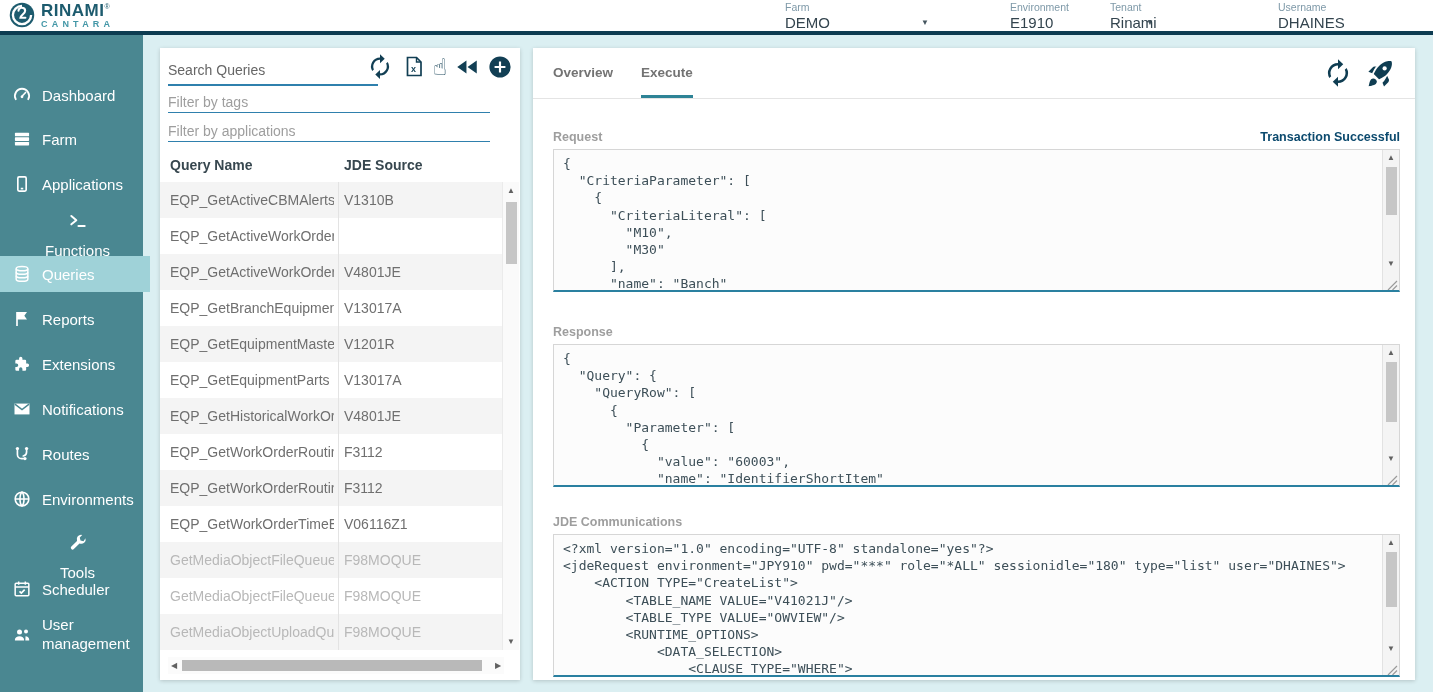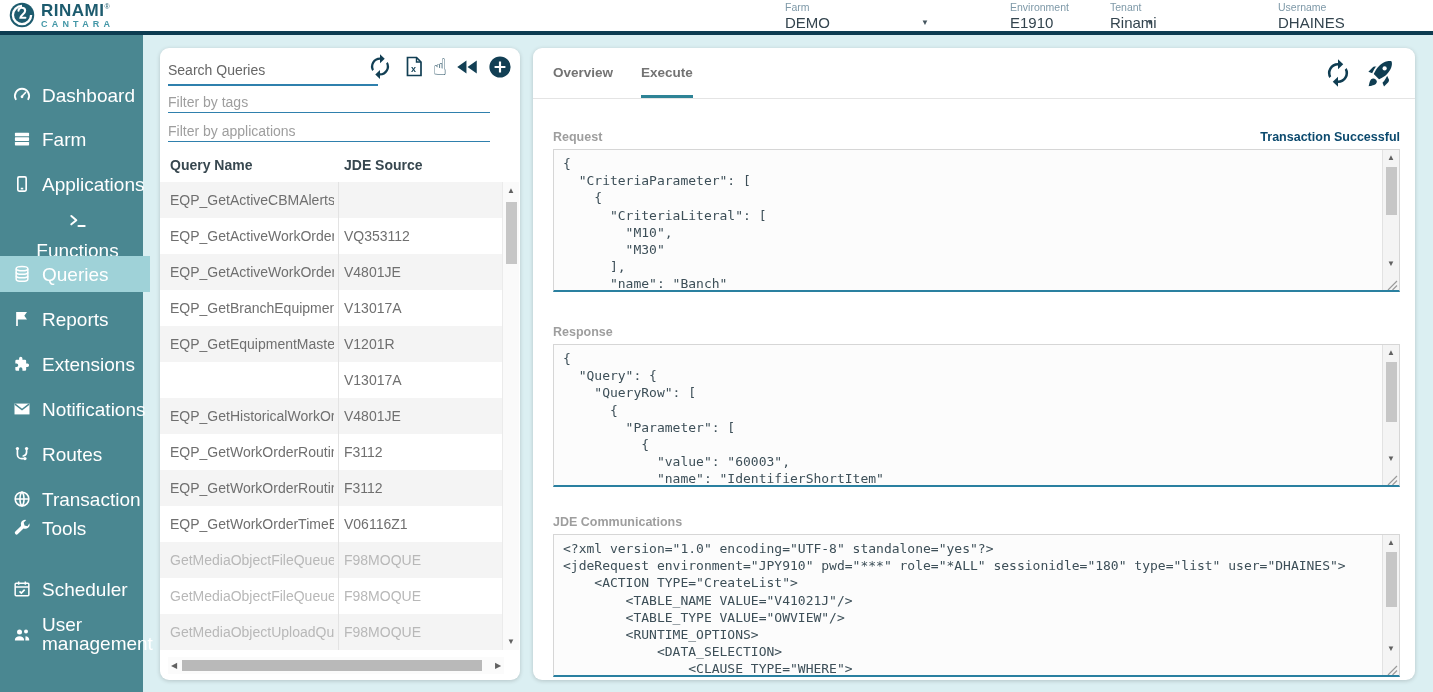--- a/index.html
+++ b/index.html
@@ -22,24 +22,24 @@
   .hdr-field.sel .val { border-bottom:2px solid #fca5a5; }
   .hdr-field.txt .val { border-bottom:2px dotted #A8A8A8; }
   .hdr-field .arrow { font-size:8px; color:#45565F; padding-right:2px; }
 
   
   .sidebar { position:absolute; left:0; top:35px; width:143px; height:657px; background:#4A8791; }
   .side-item { position:absolute; left:0; width:143px; height:36px; display:flex; align-items:center; gap:10px; padding-left:12px; color:#fff; cursor:pointer; }
   .side-item.active { background:#9FD2D8; width:150px; }
   .side-item .ic { width:20px; height:20px; flex:0 0 20px; }
   .side-item .ic svg { width:20px; height:20px; display:block; }
-  .side-item .lbl { font-size:19px; max-width:96px; line-height:19px; }
-
-  
-  .panel { position:absolute; top:48px; background:#fff; box-shadow:0 1px 4px rgba(0,0,0,.18);border-radius:9px; }
+  .side-item .lbl { font-size:15px; max-width:96px; line-height:19px; }
+
+  
+  .panel { position:absolute; top:48px; background:#fff; box-shadow:0 1px 4px rgba(0,0,0,.18); }
   .queries-panel { left:160px; width:360px; height:632px; }
   .main-panel { left:533px; width:882px; height:632px; }
 
   
   .q-search { position:absolute; left:8px; top:8px; width:210px; height:30px; border:none; outline:none; border-bottom:2px solid #2F80AD; font-size:14px; color:#444; background:transparent; }
   .q-search::placeholder { color:#666; }
   .q-toolbar { position:absolute; right:7px; top:5px; display:flex; align-items:center; gap:7px; color:#123F54; }
   .q-toolbar .tbi { cursor:pointer; display:inline-flex; align-items:center; }
   .q-toolbar svg { display:block; }
   .glyph-hand { font-family:"DejaVu Sans",sans-serif; font-size:23px; line-height:26px; color:#123F54; }
@@ -230,23 +230,23 @@
         </span>
         <span class="lbl">Routes</span>
       </div>
       <div class="side-item" style="top: 446px;">
         <span class="ic">
           <svg viewBox="0 0 24 24" fill="none" stroke="currentColor" stroke-width="1.9">
             <circle cx="12" cy="12" r="8.2"></circle>
             <path d="M3.8 12h16.4M12 3.8c3.2 2.8 3.2 13.6 0 16.4-3.2-2.8-3.2-13.6 0-16.4z"></path>
           </svg>
         </span>
-        <span class="lbl">Transaction</span>
-      </div>
-      <div class="side-item" style="top: 475px;">
+        <span class="lbl">Environments</span>
+      </div>
+      <div class="side-item" style="top: 498px; flex-direction: column;">
         <span class="ic">
           <svg viewBox="0 0 24 24" fill="currentColor">
             <path d="M21 6.2a5.3 5.3 0 0 1-7.2 6.3L7 19.3a2.1 2.1 0 0 1-3-3l6.8-6.8A5.3 5.3 0 0 1 17.1 2.4l-3 3 .9 3.6 3.6.9z"></path>
           </svg>
         </span>
         <span class="lbl">Tools</span>
       </div>
       <div class="side-item" style="top: 536px;">
         <span class="ic">
           <svg viewBox="0 0 24 24" fill="none" stroke="currentColor" stroke-width="1.8">
@@ -301,38 +301,39 @@
       </div>
     <input class="q-filter tags" placeholder="Filter by tags" style="">
     <input class="q-filter apps" placeholder="Filter by applications" style="">
     <div class="q-thead">
       <span class="th c1">Query Name</span>
       <span class="th c2">JDE Source</span>
     </div>
     <div class="q-rows" id="q-rows">
         <div class="q-row odd">
           <span class="cell cname">EQP_GetActiveCBMAlerts</span>
+          <span class="cell csrc">V1310B</span>
         </div>
         <div class="q-row">
           <span class="cell cname">EQP_GetActiveWorkOrderR</span>
-          <span class="cell csrc">VQ353112</span>
         </div>
         <div class="q-row odd">
           <span class="cell cname">EQP_GetActiveWorkOrders</span>
           <span class="cell csrc">V4801JE</span>
         </div>
         <div class="q-row">
           <span class="cell cname">EQP_GetBranchEquipment</span>
           <span class="cell csrc">V13017A</span>
         </div>
         <div class="q-row odd">
           <span class="cell cname">EQP_GetEquipmentMaster</span>
           <span class="cell csrc">V1201R</span>
         </div>
         <div class="q-row">
+          <span class="cell cname">EQP_GetEquipmentParts</span>
           <span class="cell csrc">V13017A</span>
         </div>
         <div class="q-row odd">
           <span class="cell cname">EQP_GetHistoricalWorkOrd</span>
           <span class="cell csrc">V4801JE</span>
         </div>
         <div class="q-row">
           <span class="cell cname">EQP_GetWorkOrderRouting</span>
           <span class="cell csrc">F3112</span>
         </div>

